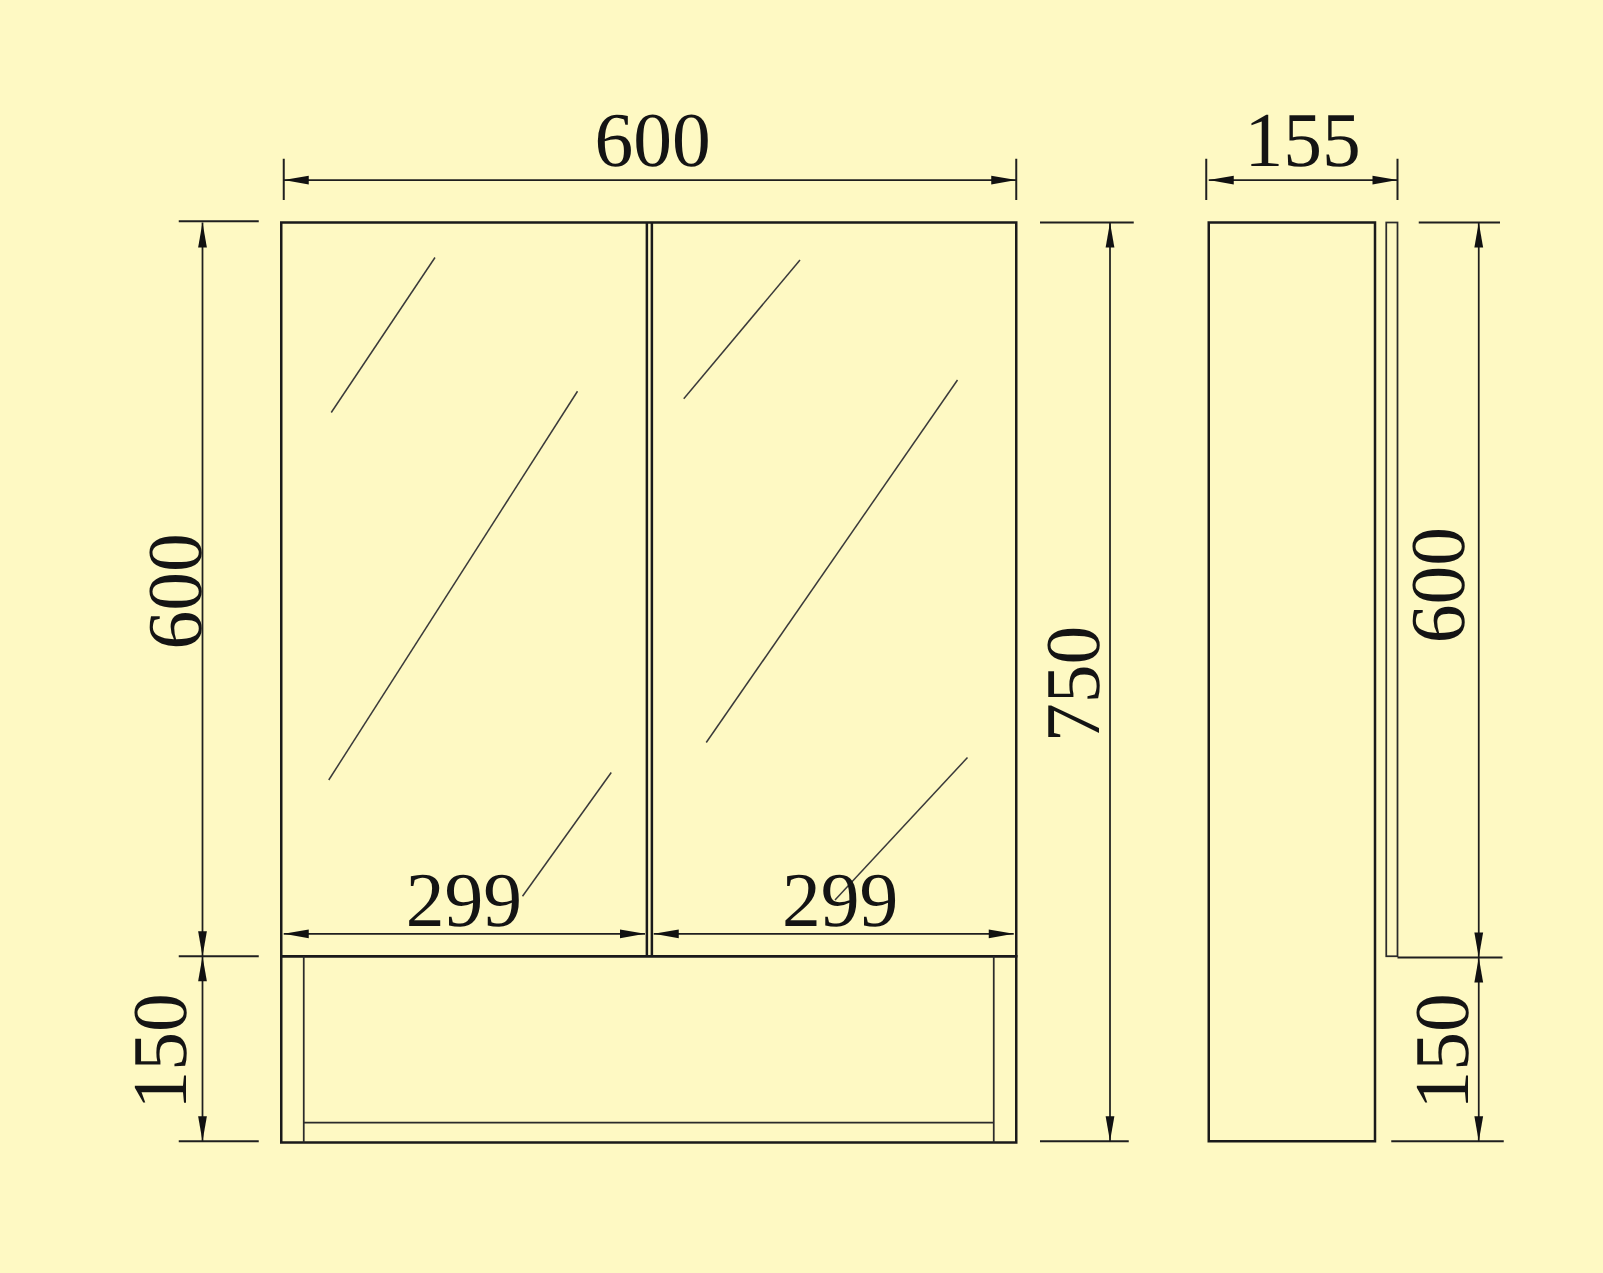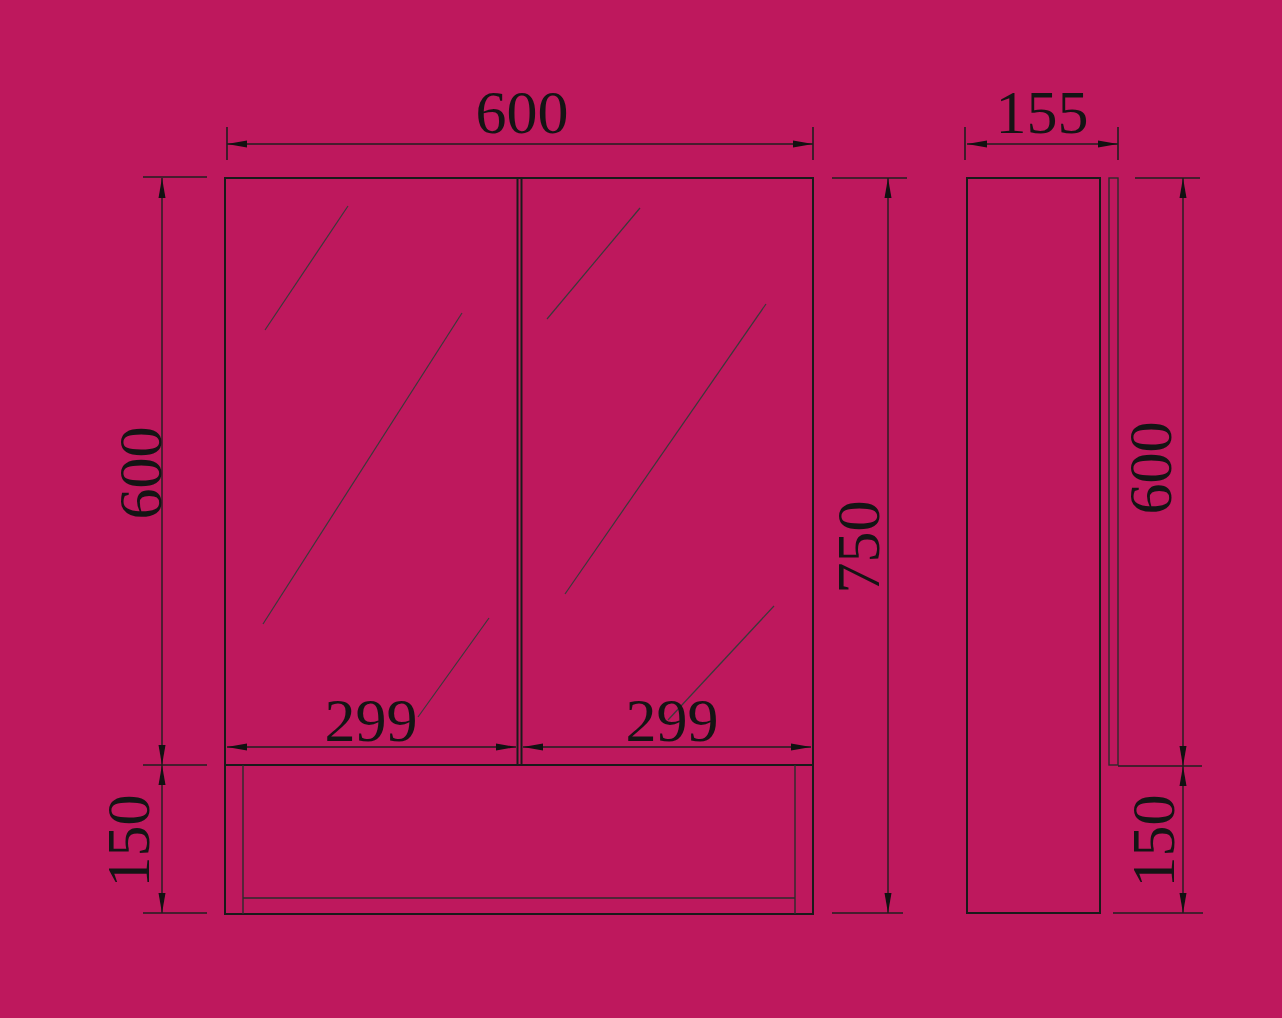--- a/index.html
+++ b/index.html
@@ -4,21 +4,21 @@
 <style>
   html, body {
     margin: 0;
     padding: 0;
     background: #ffffff;
   }
   .canvas {
     position: relative;
     width: 1282px;
     height: 1018px;
-    background: #be185d;
+    background: #fef9c3;
     overflow: hidden;
   }
   svg text {
     font-family: "Liberation Serif", "DejaVu Serif", serif;
     font-size: 62px;
     fill: #141414;
   }
   .objline  { stroke: #1a1a1a; stroke-width: 2;   fill: none; }
   .thinline { stroke: #2b2b2b; stroke-width: 1.4; fill: none; }
   .hatch    { stroke: #3a3a3a; stroke-width: 1.2; fill: none; }

